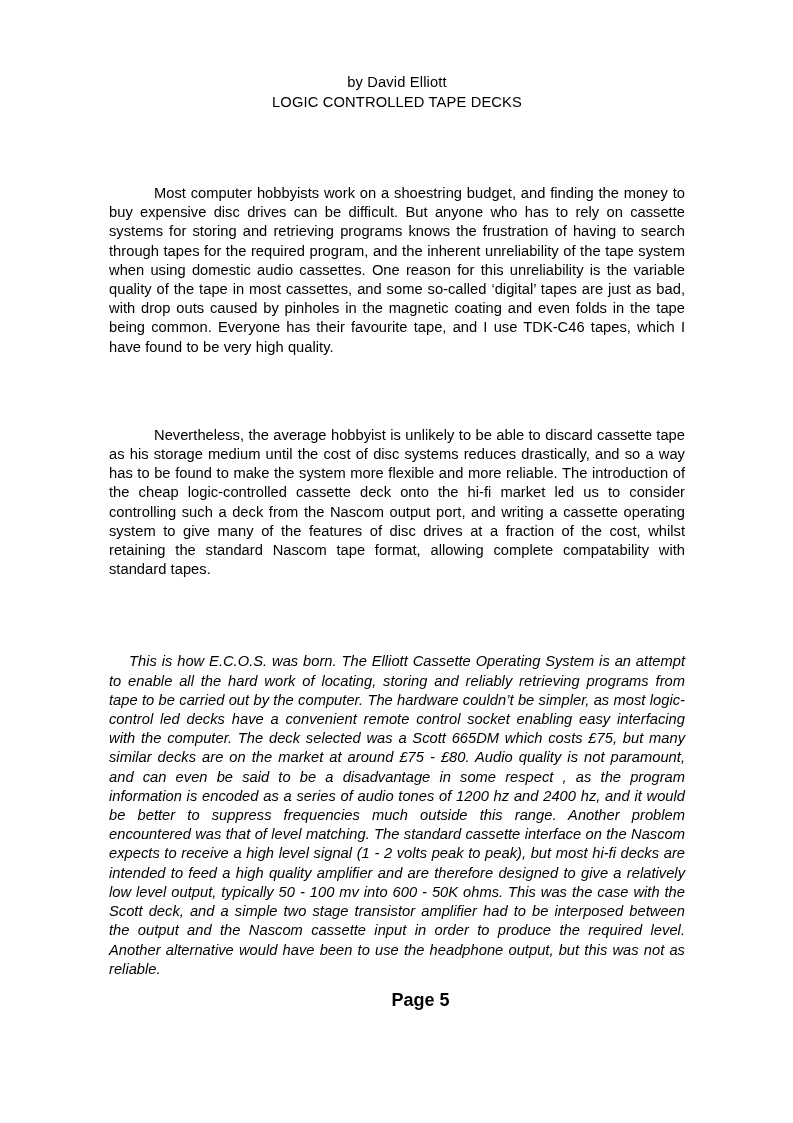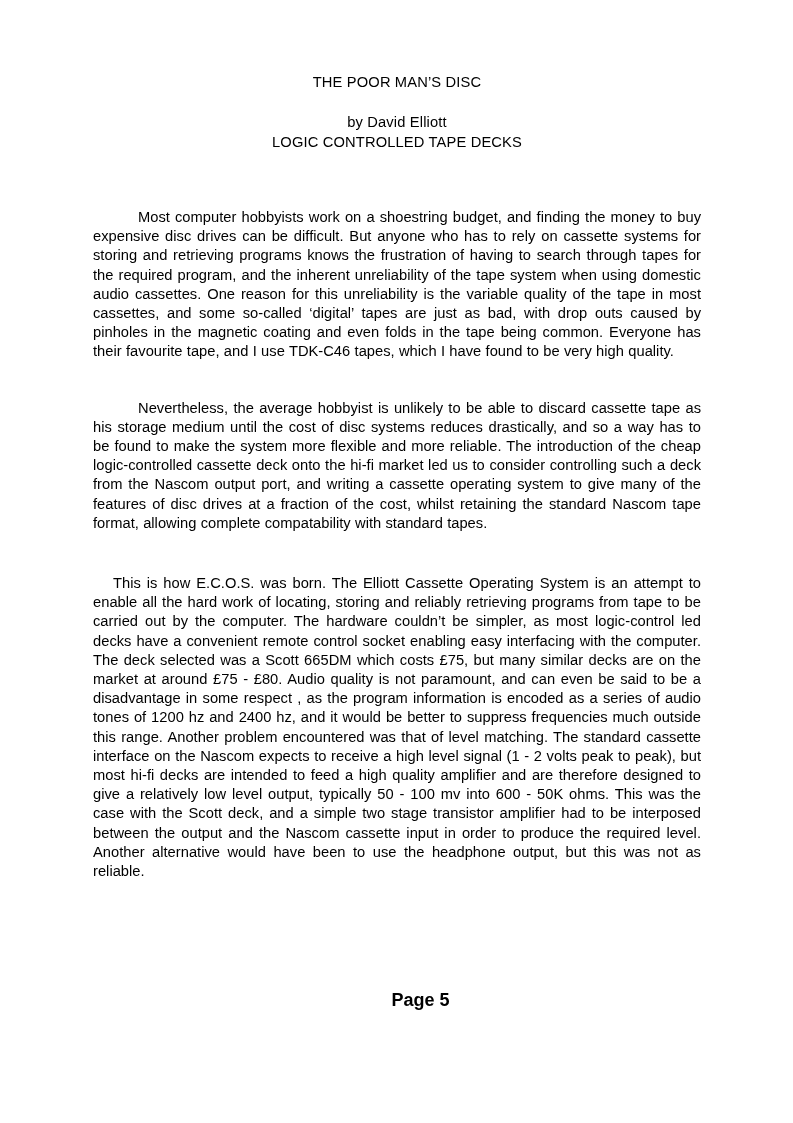--- a/index.html
+++ b/index.html
@@ -37,29 +37,30 @@
     white-space: nowrap;
   }
   .title-line.author {
     margin-bottom: 0;
   }
   .para {
     font-size: 14.7px;
     line-height: 19.2px;
     text-align: justify;
     text-justify: inter-word;
-    margin: 0;
+    margin: 16px;
     letter-spacing: 0.02px;
     word-spacing: 0.2px;
   }
   .para.indent-lg {
     text-indent: 45px;
   }
   .para.indent-sm {
     text-indent: 20px;
+    font-style: italic;
   }
   .gap-2 { height: 36px; }
   .gap-3 { height: 37px; }
   .gap-4 { height: 41px; }
   .footer {
     position: absolute;
     left: 0;
     top: 991px;
     width: 793px;
     text-align: center;
@@ -69,21 +70,20 @@
     padding-left: 24px;
   }
 </style>
 </head>
 <body>
 
 <div class="page">
 
   <div class="content">
 
-    <div class="title-line">THE POOR MAN’S DISC</div>
     <div class="title-line author">by David Elliott</div>
     <div class="title-line">LOGIC CONTROLLED TAPE DECKS</div>
 
     <div class="gap-2"></div>
 
     <p class="para indent-lg">Most computer hobbyists work on  a  shoestring  budget, and finding the money to buy  expensive  disc   drives   can   be difficult. But  anyone who  has  to  rely   on cassette  systems for storing and retrieving programs knows the frustration of having to search through tapes for the required program, and the inherent unreliability of the tape    system    when    using domestic   audio   cassettes. One  reason  for  this unreliability is the variable quality of the  tape  in  most cassettes, and some so-called ‘digital’  tapes   are   just   as bad, with  drop outs   caused   by   pinholes   in   the magnetic coating and even folds in the tape being  common.    Everyone has their favourite tape, and I use TDK-C46 tapes,  which  I have found to be very high quality.</p>
 
     <div class="gap-3"></div>
 
     <p class="para indent-lg">Nevertheless, the average hobbyist is  unlikely  to  be able to discard cassette tape as his  storage  medium  until the cost of disc systems reduces drastically, and so  a  way has to be found to make the system more  flexible  and  more reliable.  The introduction of  the  cheap  logic-controlled cassette deck onto the  hi-fi  market led  us  to  consider controlling such a deck from the  Nascom  output  port,  and writing a cassette operating system  to  give  many  of  the features of disc drives at a fraction of   the   cost,   whilst retaining the standard Nascom tape format, allowing complete compatability with standard tapes.</p>

